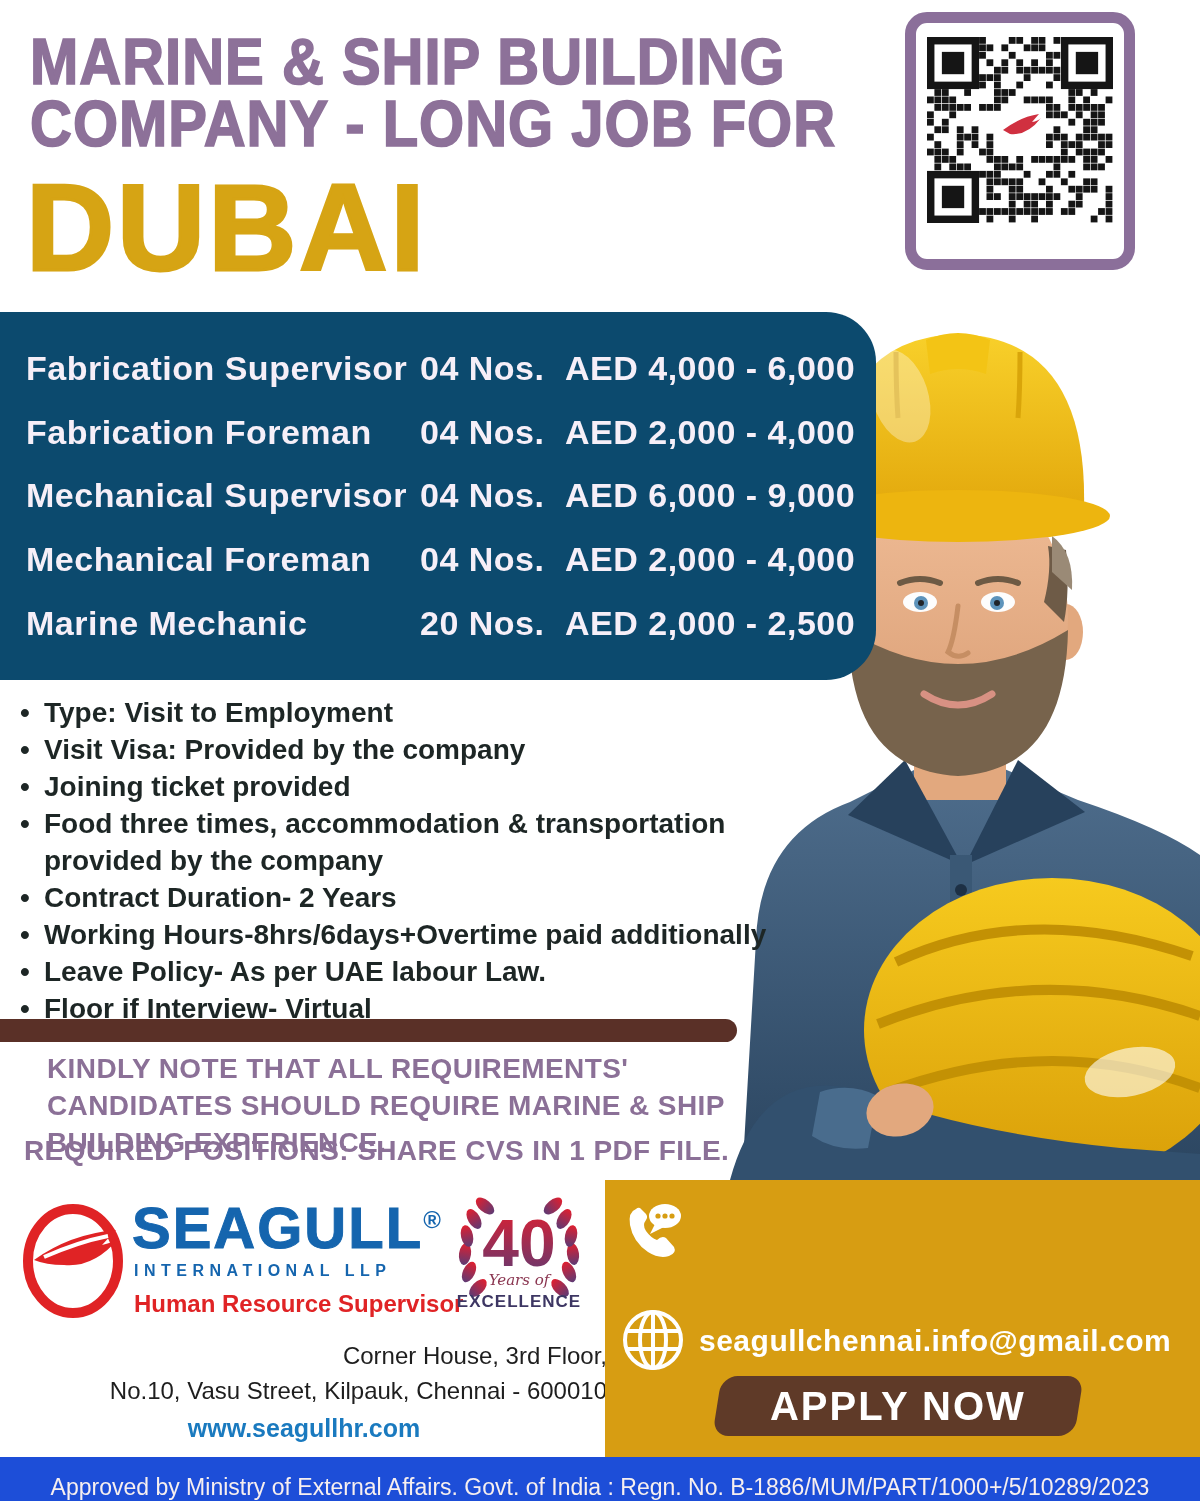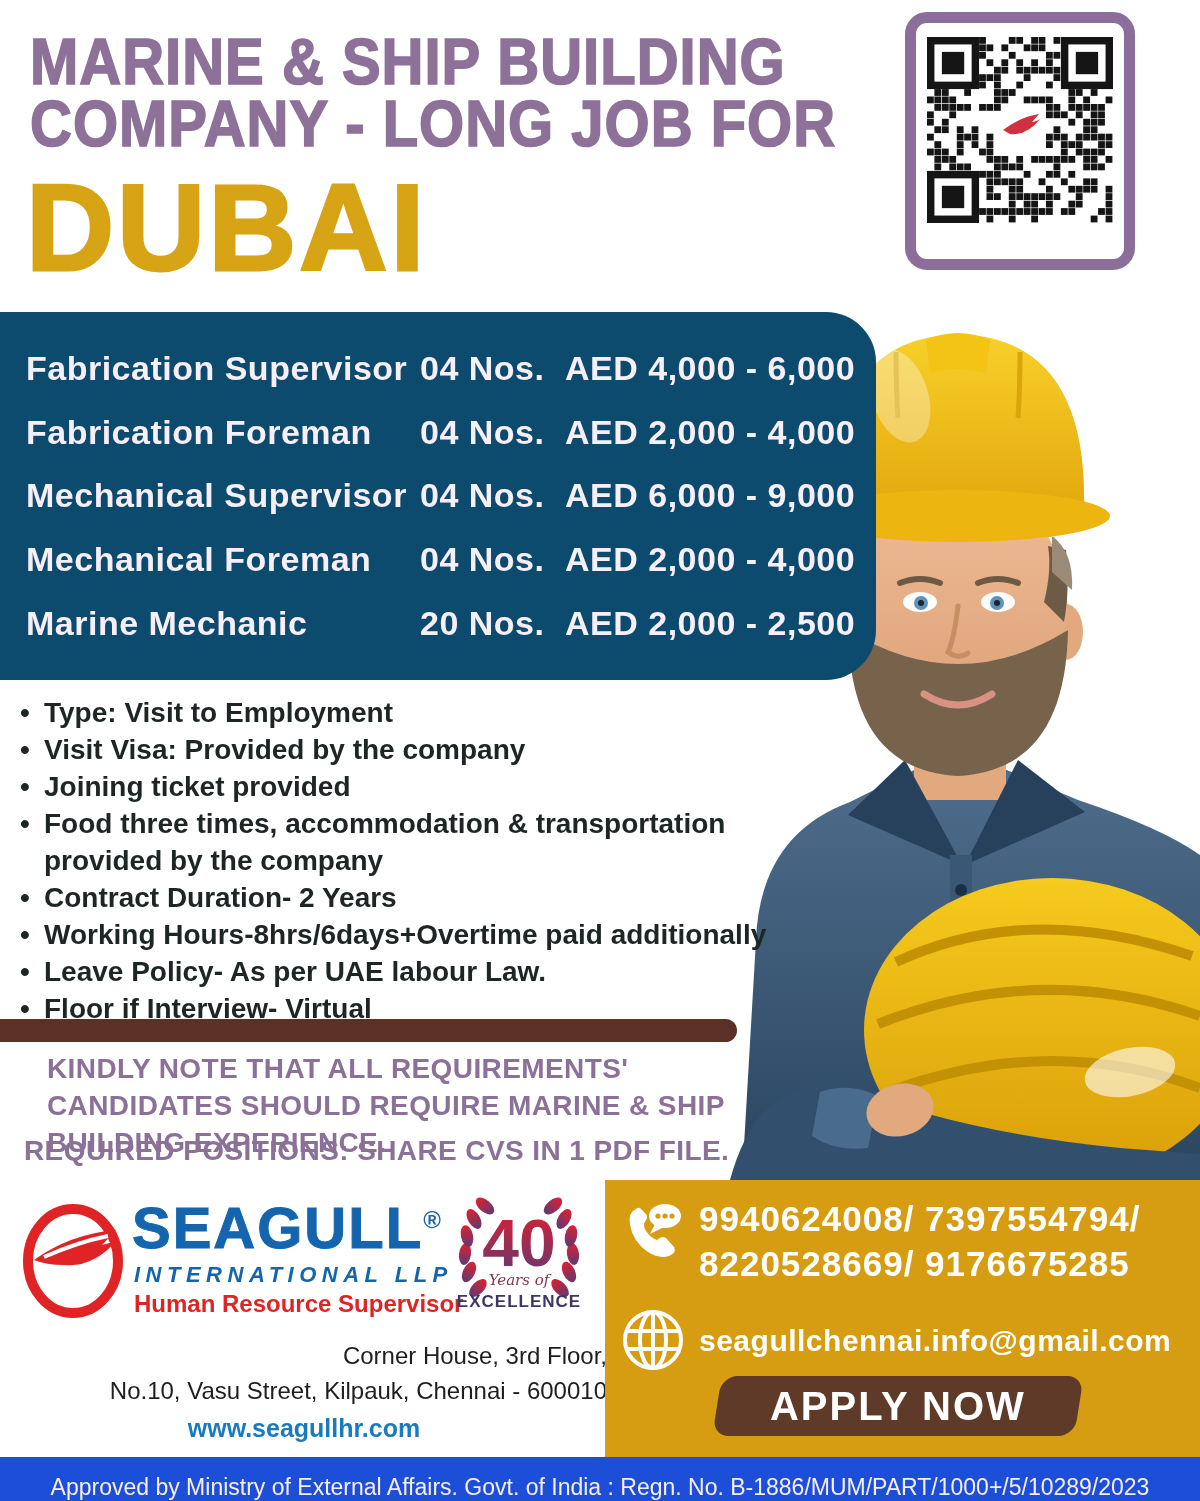--- a/index.html
+++ b/index.html
@@ -58,21 +58,21 @@
   
   .logo-circle{position:absolute;left:22px;top:1202px;width:102px;height:118px;}
   .brand{
     position:absolute;left:132px;top:1194px;
     font-size:58px;font-weight:900;letter-spacing:2px;color:#1565ae;
     -webkit-text-stroke:1px #1565ae;
   }
   .brand sup{font-size:24px;font-weight:700;-webkit-text-stroke:0;}
   .brand-sub{
     position:absolute;left:134px;top:1262px;
-    font-size:22px;font-weight:700;letter-spacing:5.5px;color:#1565ae;font-style:italic;
+    font-size:16px;font-weight:700;letter-spacing:5.5px;color:#1565ae;
   }
   .brand-tag{
     position:absolute;left:134px;top:1290px;
     font-size:24px;font-weight:700;color:#e02325;
   }
   .badge40{position:absolute;left:448px;top:1192px;width:142px;height:128px;}
   .address{
     position:absolute;left:47px;top:1338px;width:560px;text-align:right;
     font-size:24px;color:#1e1e1e;line-height:35px;
   }
@@ -510,24 +510,20 @@
 
 <div class="contact-panel">
   <svg class="phone-icon" viewBox="0 0 64 64">
     <path d="M13 9 Q5 12 7 25 Q10 42 25 52 Q36 59 46 56 Q54 53 51 47 L43 38 Q39 35 34 40 Q28 38 23 31 Q19 25 23 20 Q26 16 21 12 L17 8 Q15 7 13 9 Z" fill="#fff"></path>
     <ellipse cx="42" cy="16" rx="16" ry="12" fill="#fff"></ellipse>
     <path d="M32 24 L27 34 L41 27 Z" fill="#fff"></path>
     <circle cx="35" cy="16" r="2.6" fill="#d79d12"></circle>
     <circle cx="42" cy="16" r="2.6" fill="#d79d12"></circle>
     <circle cx="49" cy="16" r="2.6" fill="#d79d12"></circle>
   </svg>
-  <div class="phones">
-    <div>9940624008/ 7397554794/</div>
-    <div>8220528669/ 9176675285</div>
-  </div>
   <svg class="globe-icon" viewBox="0 0 68 68">
     <g stroke="#fff" stroke-width="4" fill="none">
       <circle cx="34" cy="34" r="28"></circle>
       <ellipse cx="34" cy="34" rx="13" ry="28"></ellipse>
       <line x1="34" y1="6" x2="34" y2="62"></line>
       <line x1="7" y1="25" x2="61" y2="25"></line>
       <line x1="7" y1="43" x2="61" y2="43"></line>
     </g>
   </svg>
   <div class="email">seagullchennai.info@gmail.com</div>

